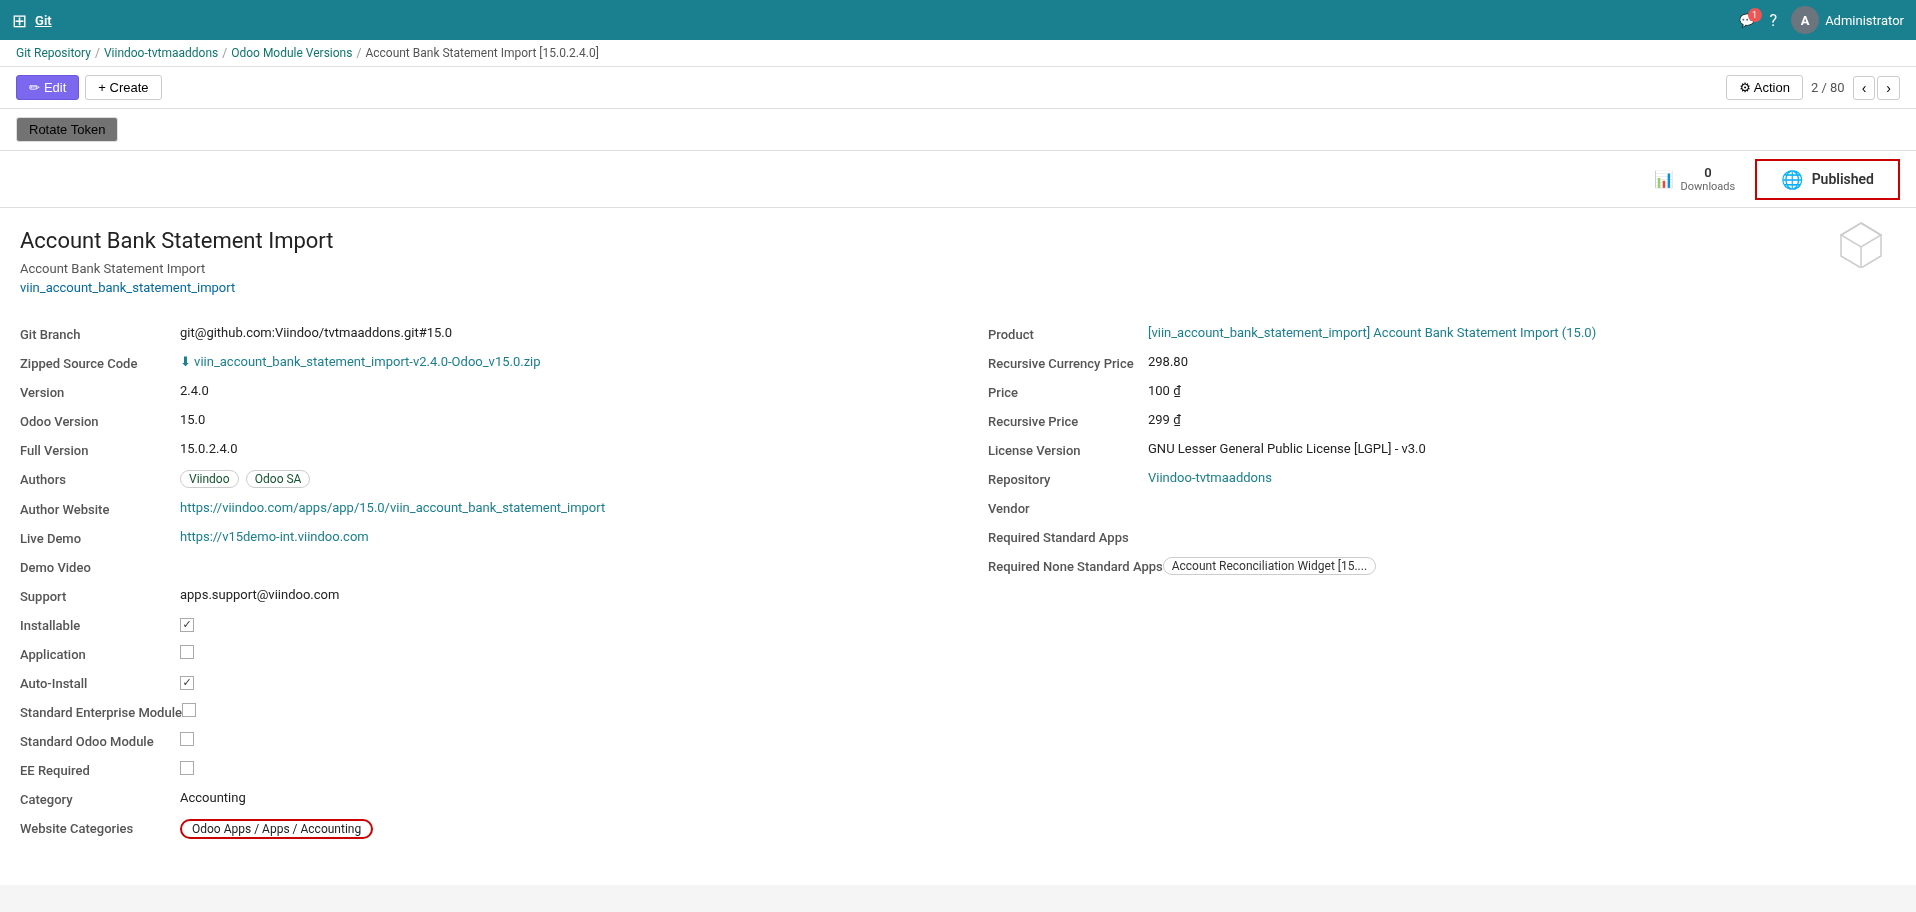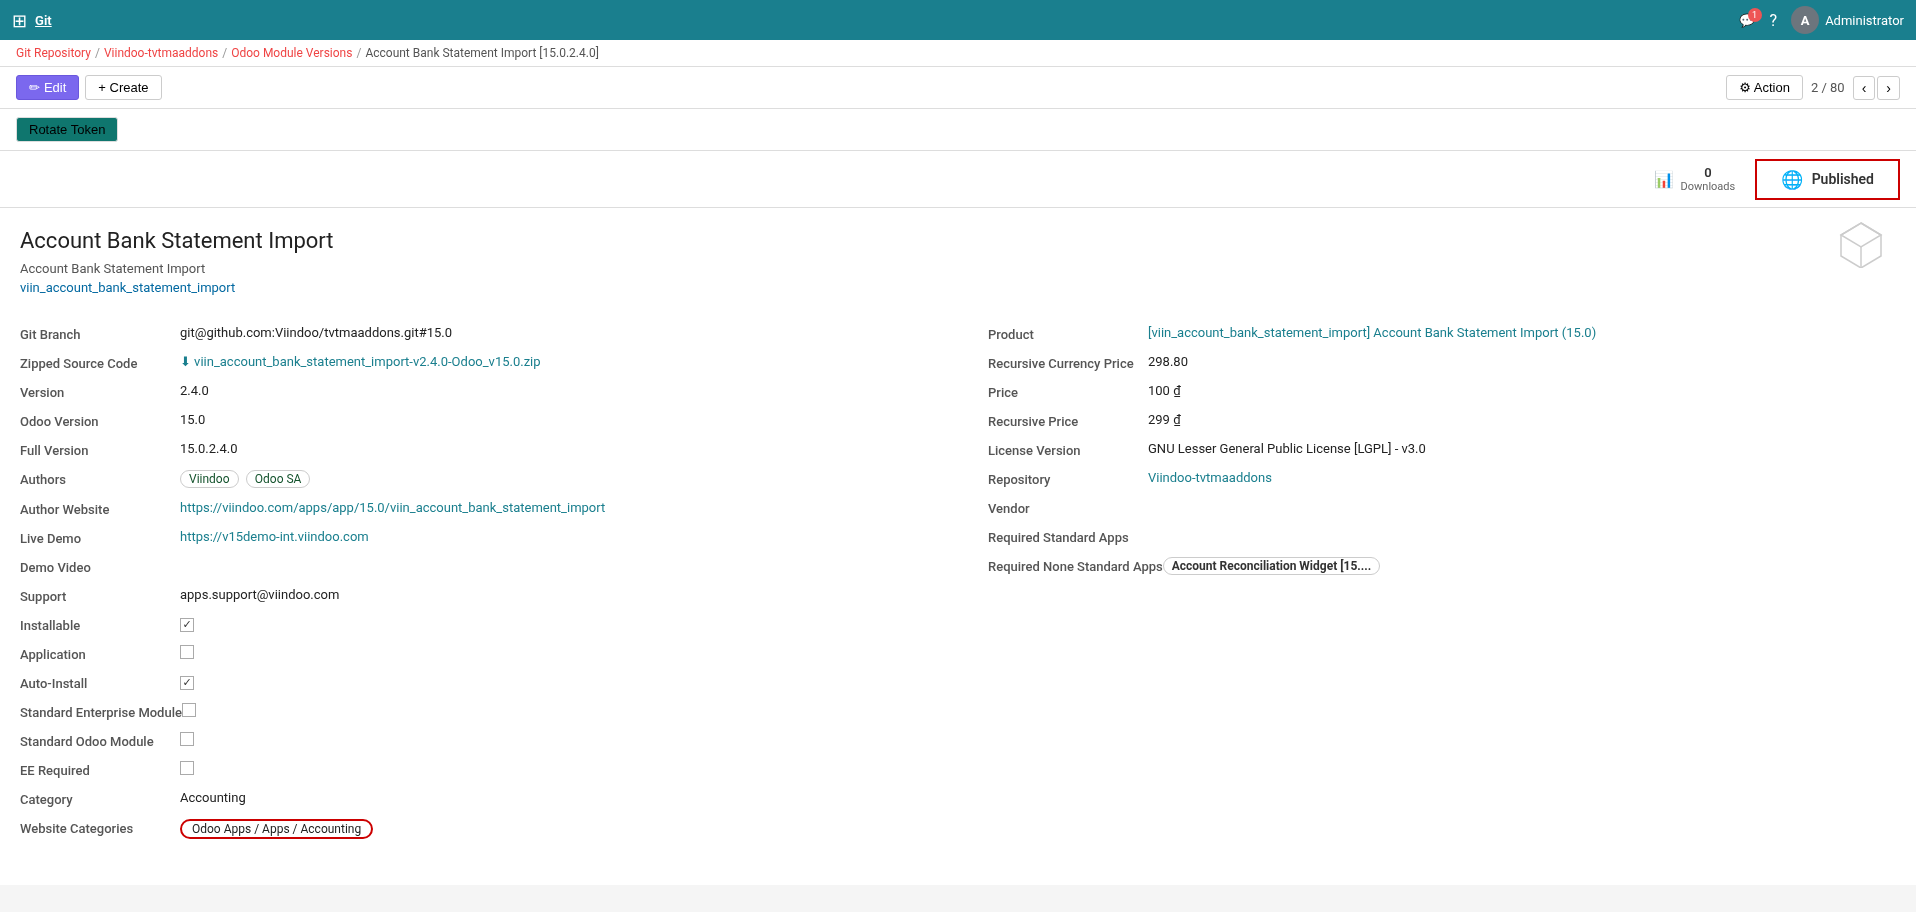--- a/index.html
+++ b/index.html
@@ -39,21 +39,21 @@
     .breadcrumb-bar {
       background: white;
       padding: 6px 16px;
       border-bottom: 1px solid #ddd;
       display: flex;
       align-items: center;
       gap: 4px;
       font-size: 12px;
       color: #555;
     }
-    .breadcrumb-link { color: #ef4444; text-decoration: none; cursor: pointer; }
+    .breadcrumb-link { color: #0f766e; text-decoration: none; cursor: pointer; }
     .breadcrumb-sep { color: #999; }
     .breadcrumb-current { color: #555; }
 
     
     .toolbar {
       background: white;
       padding: 8px 16px;
       border-bottom: 1px solid #ddd;
       display: flex;
       align-items: center;
@@ -180,29 +180,28 @@
     }
 
     .record-required-tag {
       display: inline-block;
       border: 1px solid #ccc;
       border-radius: 12px;
       padding: 1px 8px;
       font-size: 12px;
       background: white;
       color: #333;
-      font-weight: bold;
     }
 
     .content-wrapper {
       position: relative;
     }
 
     .rotate-token-btn {
-      background: #0f766e;
+      background: #737373;
       border: 1px solid #ddd;
       border-radius: 3px;
       padding: 4px 12px;
       cursor: pointer;
       font-size: 13px;
     }
   </style>
 </head>
 <body>
 

